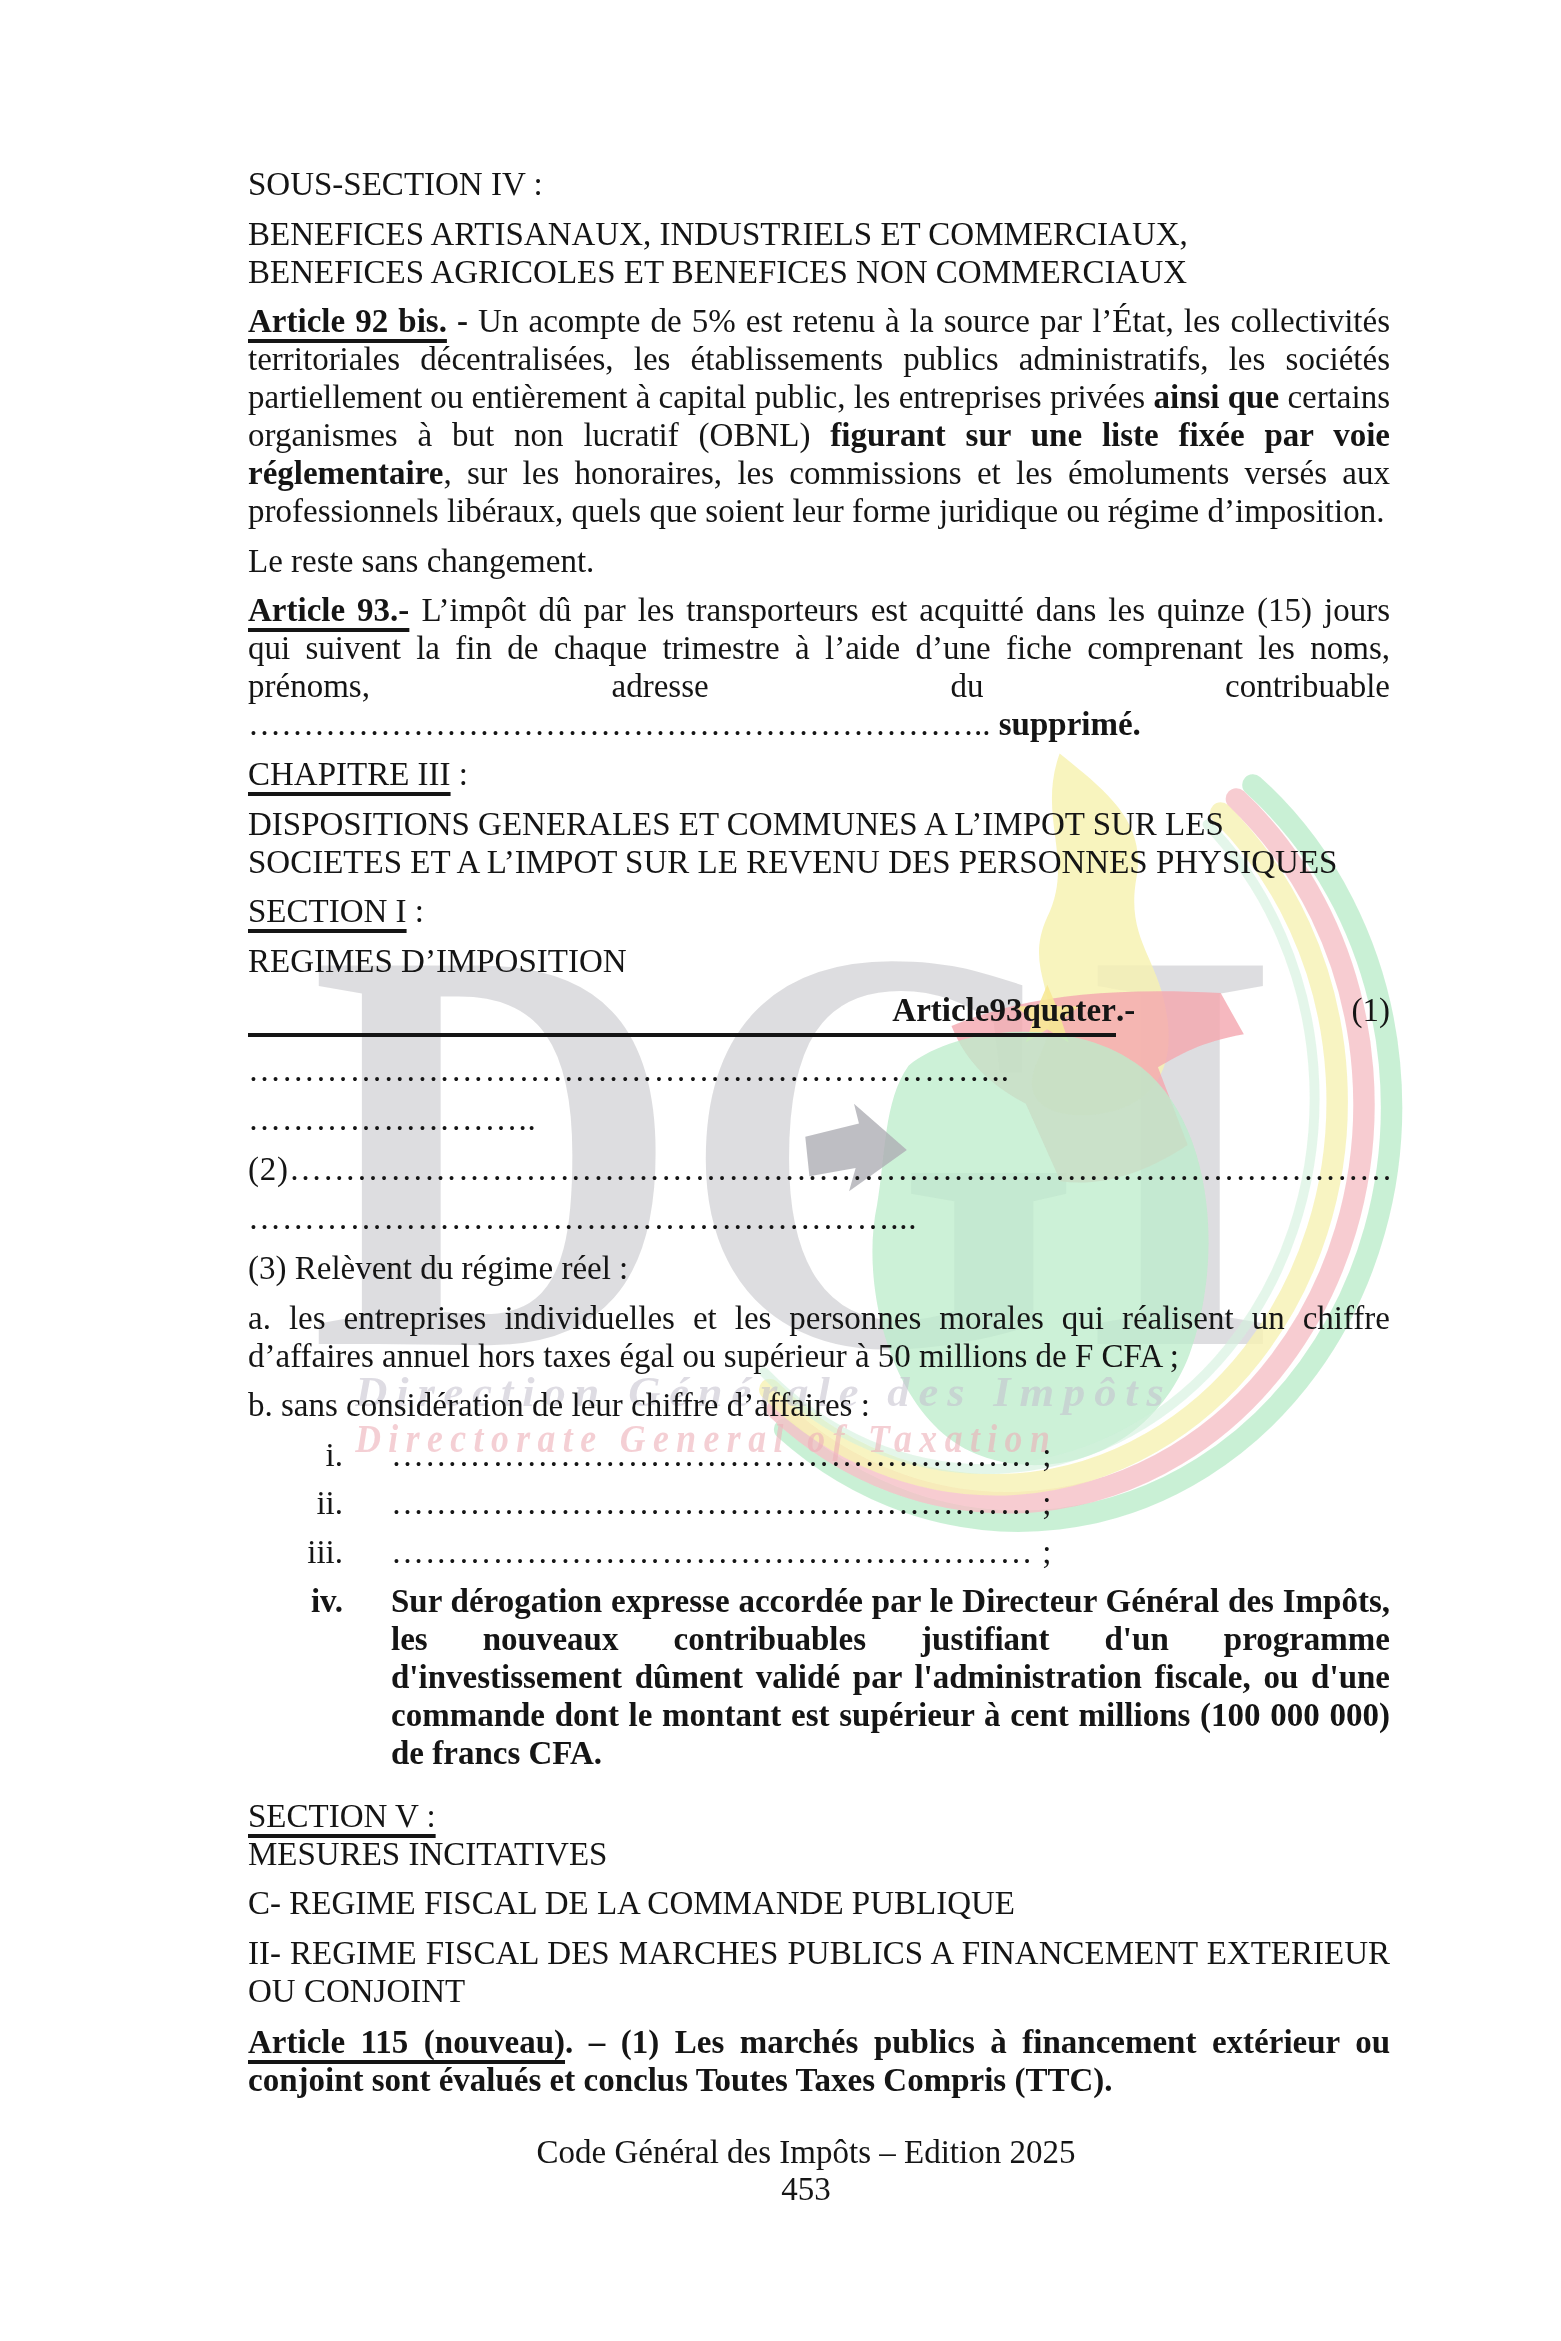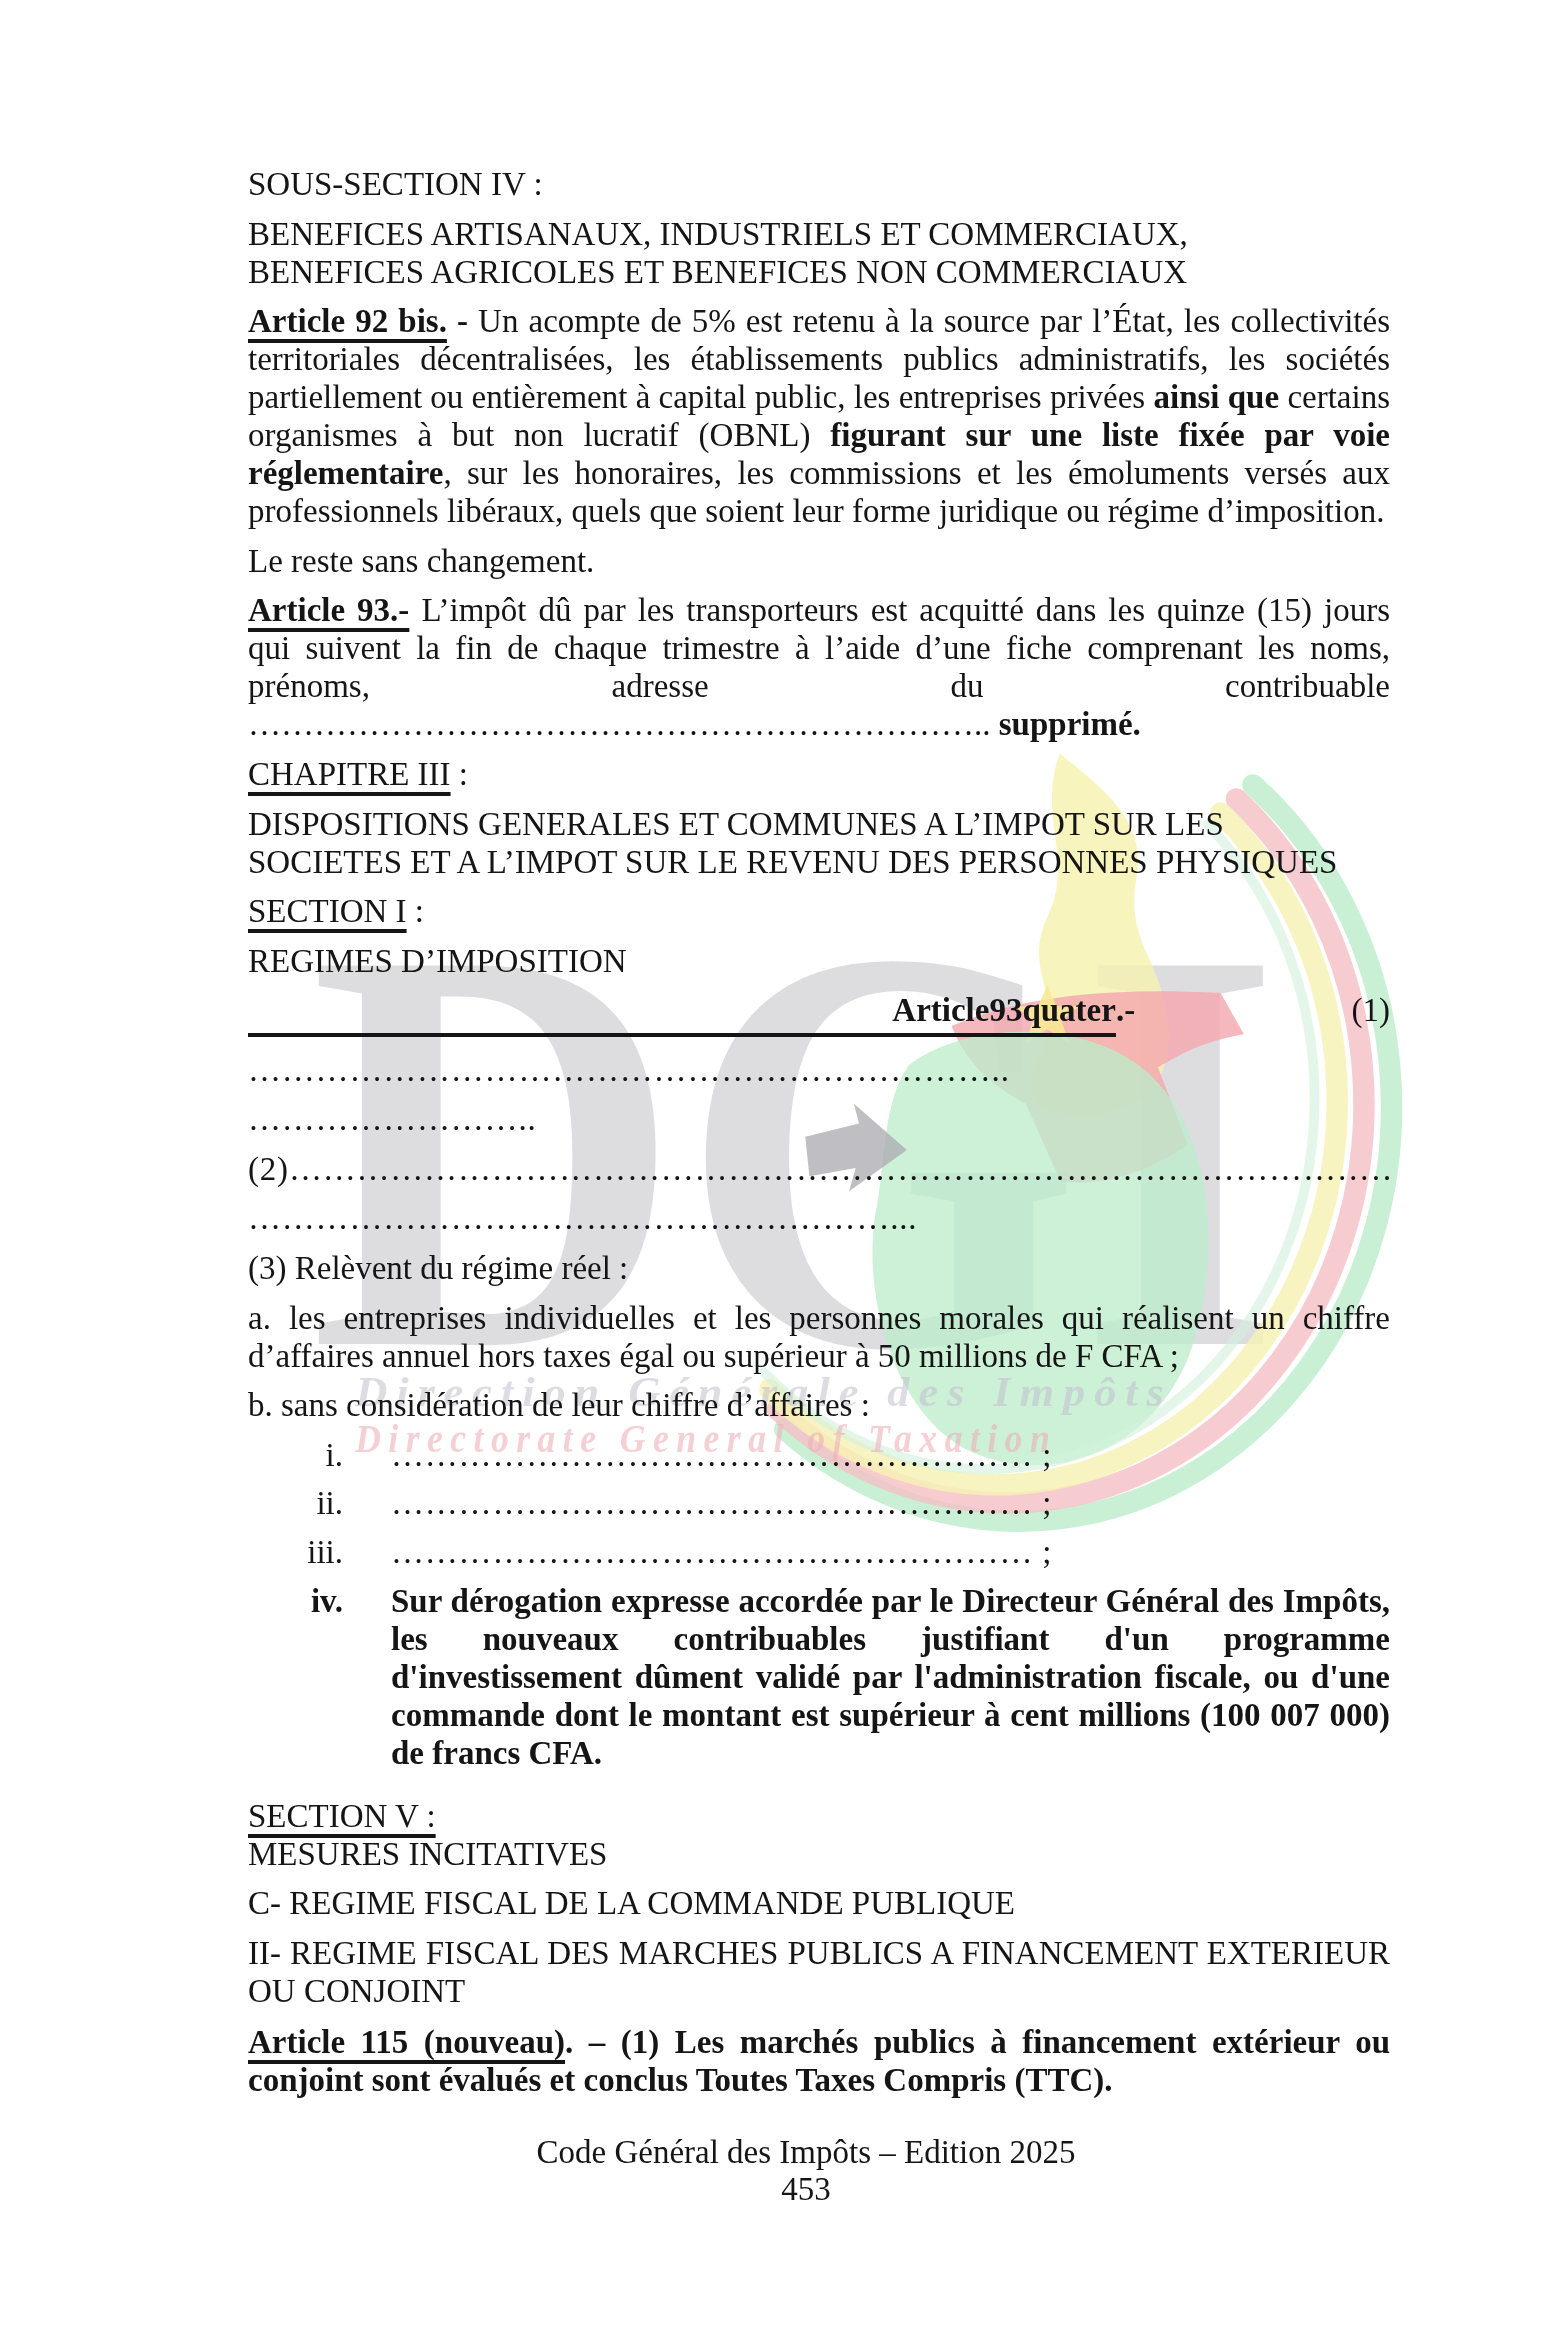--- a/index.html
+++ b/index.html
@@ -156,21 +156,21 @@
     <div class="roman">
       <span class="roman-num">ii.</span>
       <span class="roman-body dots">………………………………………………… ;</span>
     </div>
     <div class="roman">
       <span class="roman-num">iii.</span>
       <span class="roman-body dots">………………………………………………… ;</span>
     </div>
     <div class="roman">
       <span class="roman-num b">iv.</span>
-      <span class="roman-body b j">Sur dérogation expresse accordée par le Directeur Général des Impôts, les nouveaux contribuables justifiant d'un programme d'investissement dûment validé par l'administration fiscale, ou d'une commande dont le montant est supérieur à cent millions (100 007 000) de francs CFA.</span>
+      <span class="roman-body b j">Sur dérogation expresse accordée par le Directeur Général des Impôts, les nouveaux contribuables justifiant d'un programme d'investissement dûment validé par l'administration fiscale, ou d'une commande dont le montant est supérieur à cent millions (100 000 000) de francs CFA.</span>
     </div>
 
     <div class="blk c tight"><span class="u">SECTION V :</span></div>
 
     <div class="blk c">MESURES INCITATIVES</div>
 
     <p class="blk">C- REGIME FISCAL DE LA COMMANDE PUBLIQUE</p>
 
     <p class="blk j gap-lg">II- REGIME FISCAL DES MARCHES PUBLICS A FINANCEMENT EXTERIEUR OU CONJOINT</p>
 

